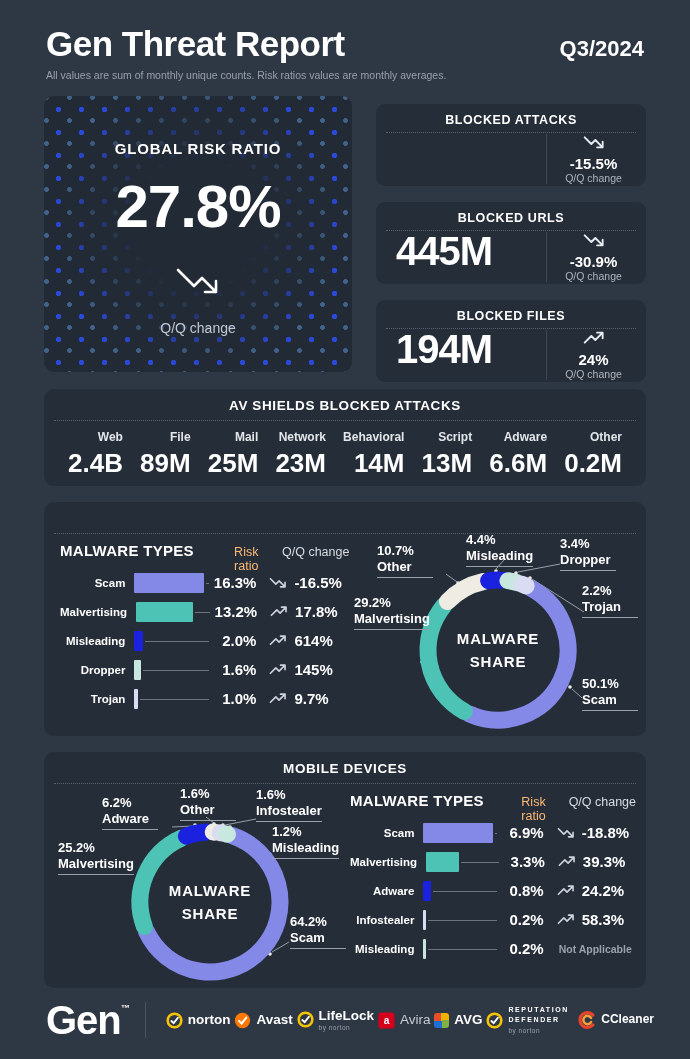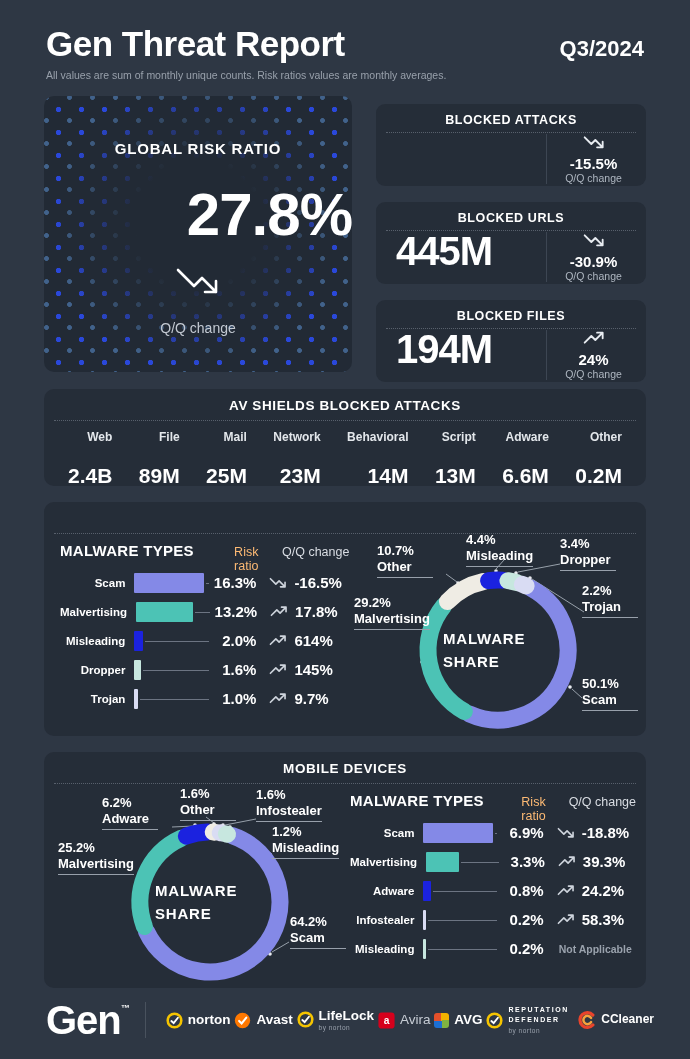--- a/index.html
+++ b/index.html
@@ -18,21 +18,21 @@
   .hero{position:absolute;left:44px;top:96px;width:308px;height:276px;border-radius:10px;overflow:hidden;
     background-color:#222a35;
     background-image:
       radial-gradient(circle at 50% 46%, #222a35 0 62px, rgba(34,42,53,0) 145px),
       radial-gradient(#2a48da 2.4px, rgba(0,0,0,0) 3px),
       radial-gradient(#41628b 2.1px, rgba(0,0,0,0) 2.7px);
     background-size:100% 100%,23px 23px,23px 23px;
     background-position:0 0,3px 2px,14px 13px;
     background-repeat:no-repeat,repeat,repeat}
   .hero-title{position:absolute;left:0;right:0;top:44px;text-align:center;font-size:15px;font-weight:bold;letter-spacing:.8px}
-  .hero-value{position:absolute;left:0;right:0;top:84px;text-align:right;font-size:60px;font-weight:800;letter-spacing:-1px}
+  .hero-value{position:absolute;left:0;right:0;top:76px;text-align:center;font-size:60px;font-weight:800;letter-spacing:-1px}
   .hero-arrow{position:absolute;left:0;right:0;top:170px;text-align:center}
   .hero-chg{position:absolute;left:0;right:0;top:202px;text-align:center;font-size:17px;font-weight:bold}
   .hero-qq{position:absolute;left:0;right:0;top:224px;text-align:center;font-size:14px;color:#c3c9d2}
 
   
   .stats{position:absolute;left:376px;top:104px;width:270px}
   .statbox{position:relative;height:82px;margin-bottom:16px;background:#252d38;border-radius:9px}
   .sb-title{position:absolute;left:0;right:0;top:9px;text-align:center;font-size:12.5px;font-weight:bold;letter-spacing:.6px}
   .dotline{border-top:1px dotted #58606c}
   .sb-dot{position:absolute;left:10px;right:10px;top:28px}
@@ -46,21 +46,21 @@
   .panel-av{left:44px;top:389px;width:602px;height:97px}
   .panel-desktop{left:44px;top:502px;width:602px;height:234px}
   .panel-mobile{left:44px;top:752px;width:602px;height:236px}
   .panel-title{position:absolute;left:0;right:0;top:9px;text-align:center;font-size:13.5px;font-weight:bold;letter-spacing:.6px}
   .pdiv{position:absolute;left:10px;right:10px;top:31px}
 
   
   .av-items{position:absolute;left:24px;right:24px;top:41px;display:flex;justify-content:space-between}
   .av-cell{text-align:right}
   .av-label{font-size:12px;color:#e3e7eb;font-weight:600}
-  .av-value{font-size:21px;font-weight:800;margin-top:20px}
+  .av-value{font-size:26px;font-weight:800;margin-top:4px}
 
   
   .mtable{position:absolute;top:40px;width:300px}
   .tableL{left:16px}
   .tableR{left:306px;width:296px}
   .thead{display:flex;align-items:baseline;height:22px}
   .th-types{width:170px;font-size:15px;font-weight:bold;letter-spacing:.3px}
   .th-risk{width:54px;text-align:right;font-size:12.5px;color:#fdba74}
   .th-chg{width:100px;margin-left:13px;text-align:center;font-size:12.5px;color:#d9dde3}
   .rows{margin-top:4px}
@@ -75,21 +75,21 @@
   .na{font-size:10.5px;font-weight:bold;color:#9aa2ad;margin-left:2px}
 
   
   .chart{position:absolute}
   .chartD{left:310px;top:30px;width:292px;height:204px}
   .chartM{left:0;top:30px;width:330px;height:206px}
   .leaders{position:absolute;left:0;top:0}
   .donut{position:absolute}
   .chartD .donut{left:59px;top:33px}
   .chartM .donut{left:81px;top:35px}
-  .dcenter{position:absolute;width:110px;text-align:left;font-size:15px;font-weight:bold;letter-spacing:.8px;line-height:1.55}
+  .dcenter{position:absolute;width:110px;text-align:center;font-size:15px;font-weight:bold;letter-spacing:.8px;line-height:1.55}
   .chartD .dcenter{left:89px;top:95px}
   .chartM .dcenter{left:111px;top:97px}
   .dlabels{position:absolute;left:0;top:0;right:0;bottom:0}
   .dlab{position:absolute;padding-bottom:3px;border-bottom:1.5px solid #98a0ab;min-width:56px}
   .dlab div{font-size:13px;font-weight:bold;line-height:1.2;white-space:nowrap}
 
   
   .footer{position:absolute;left:46px;right:36px;top:1000px;display:flex;align-items:center}
   .gen{font-size:40px;font-weight:800;letter-spacing:-1px;display:flex;line-height:1}
   .tm{font-size:9px;margin-top:4px;font-weight:bold}

